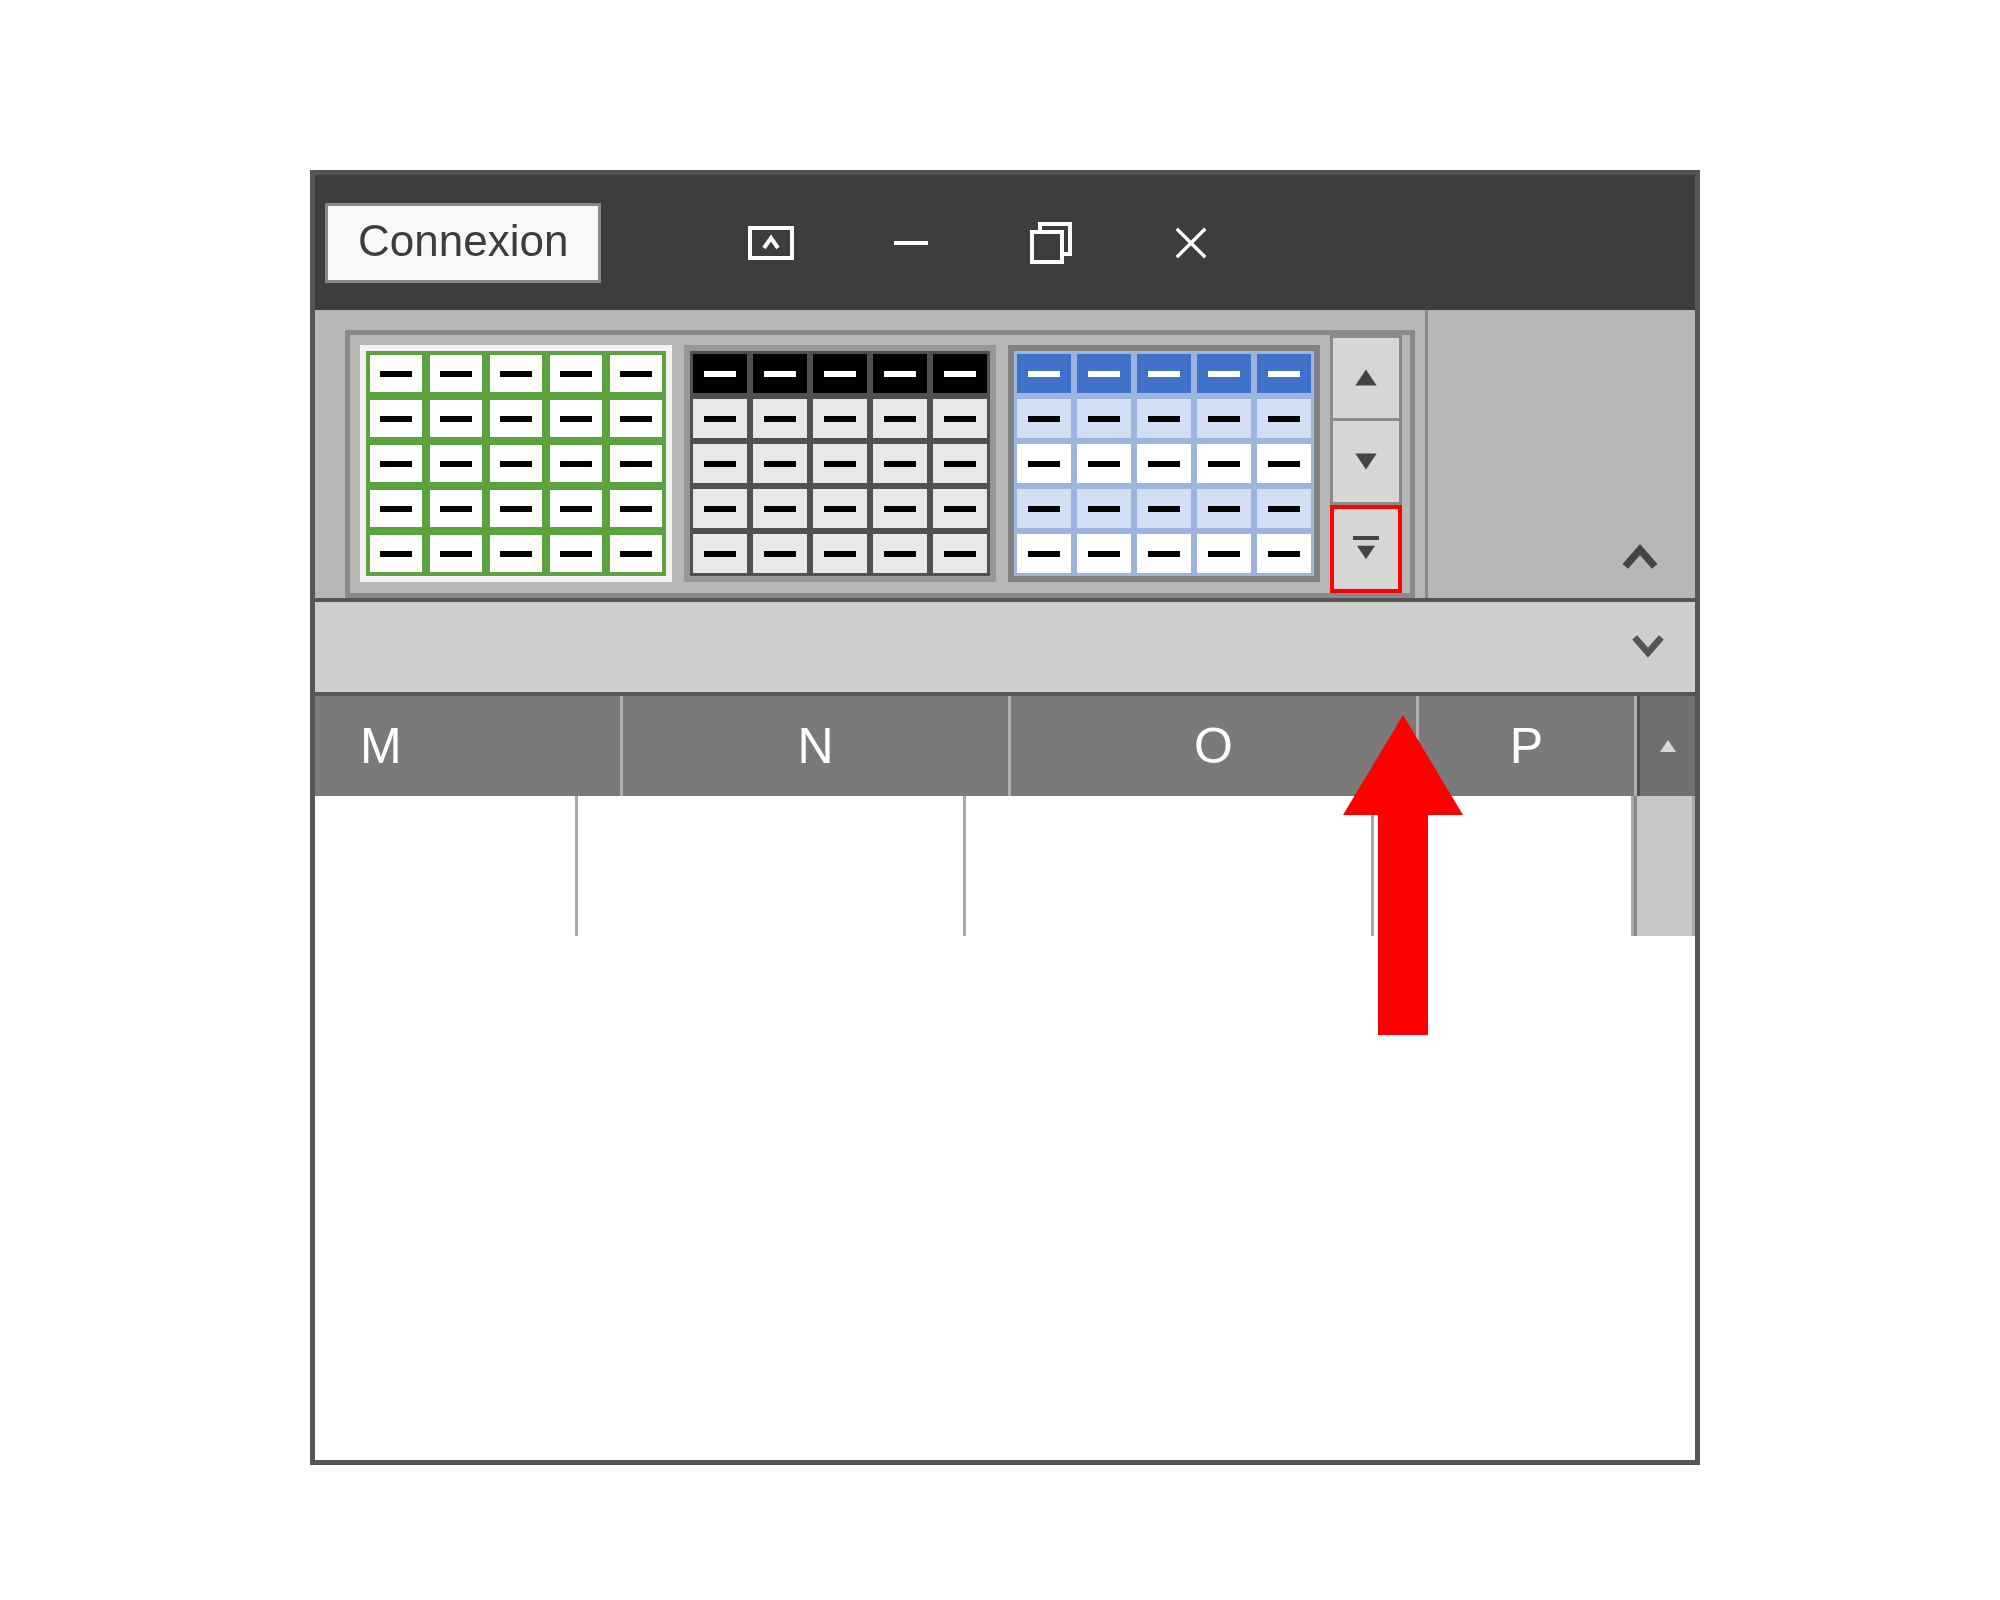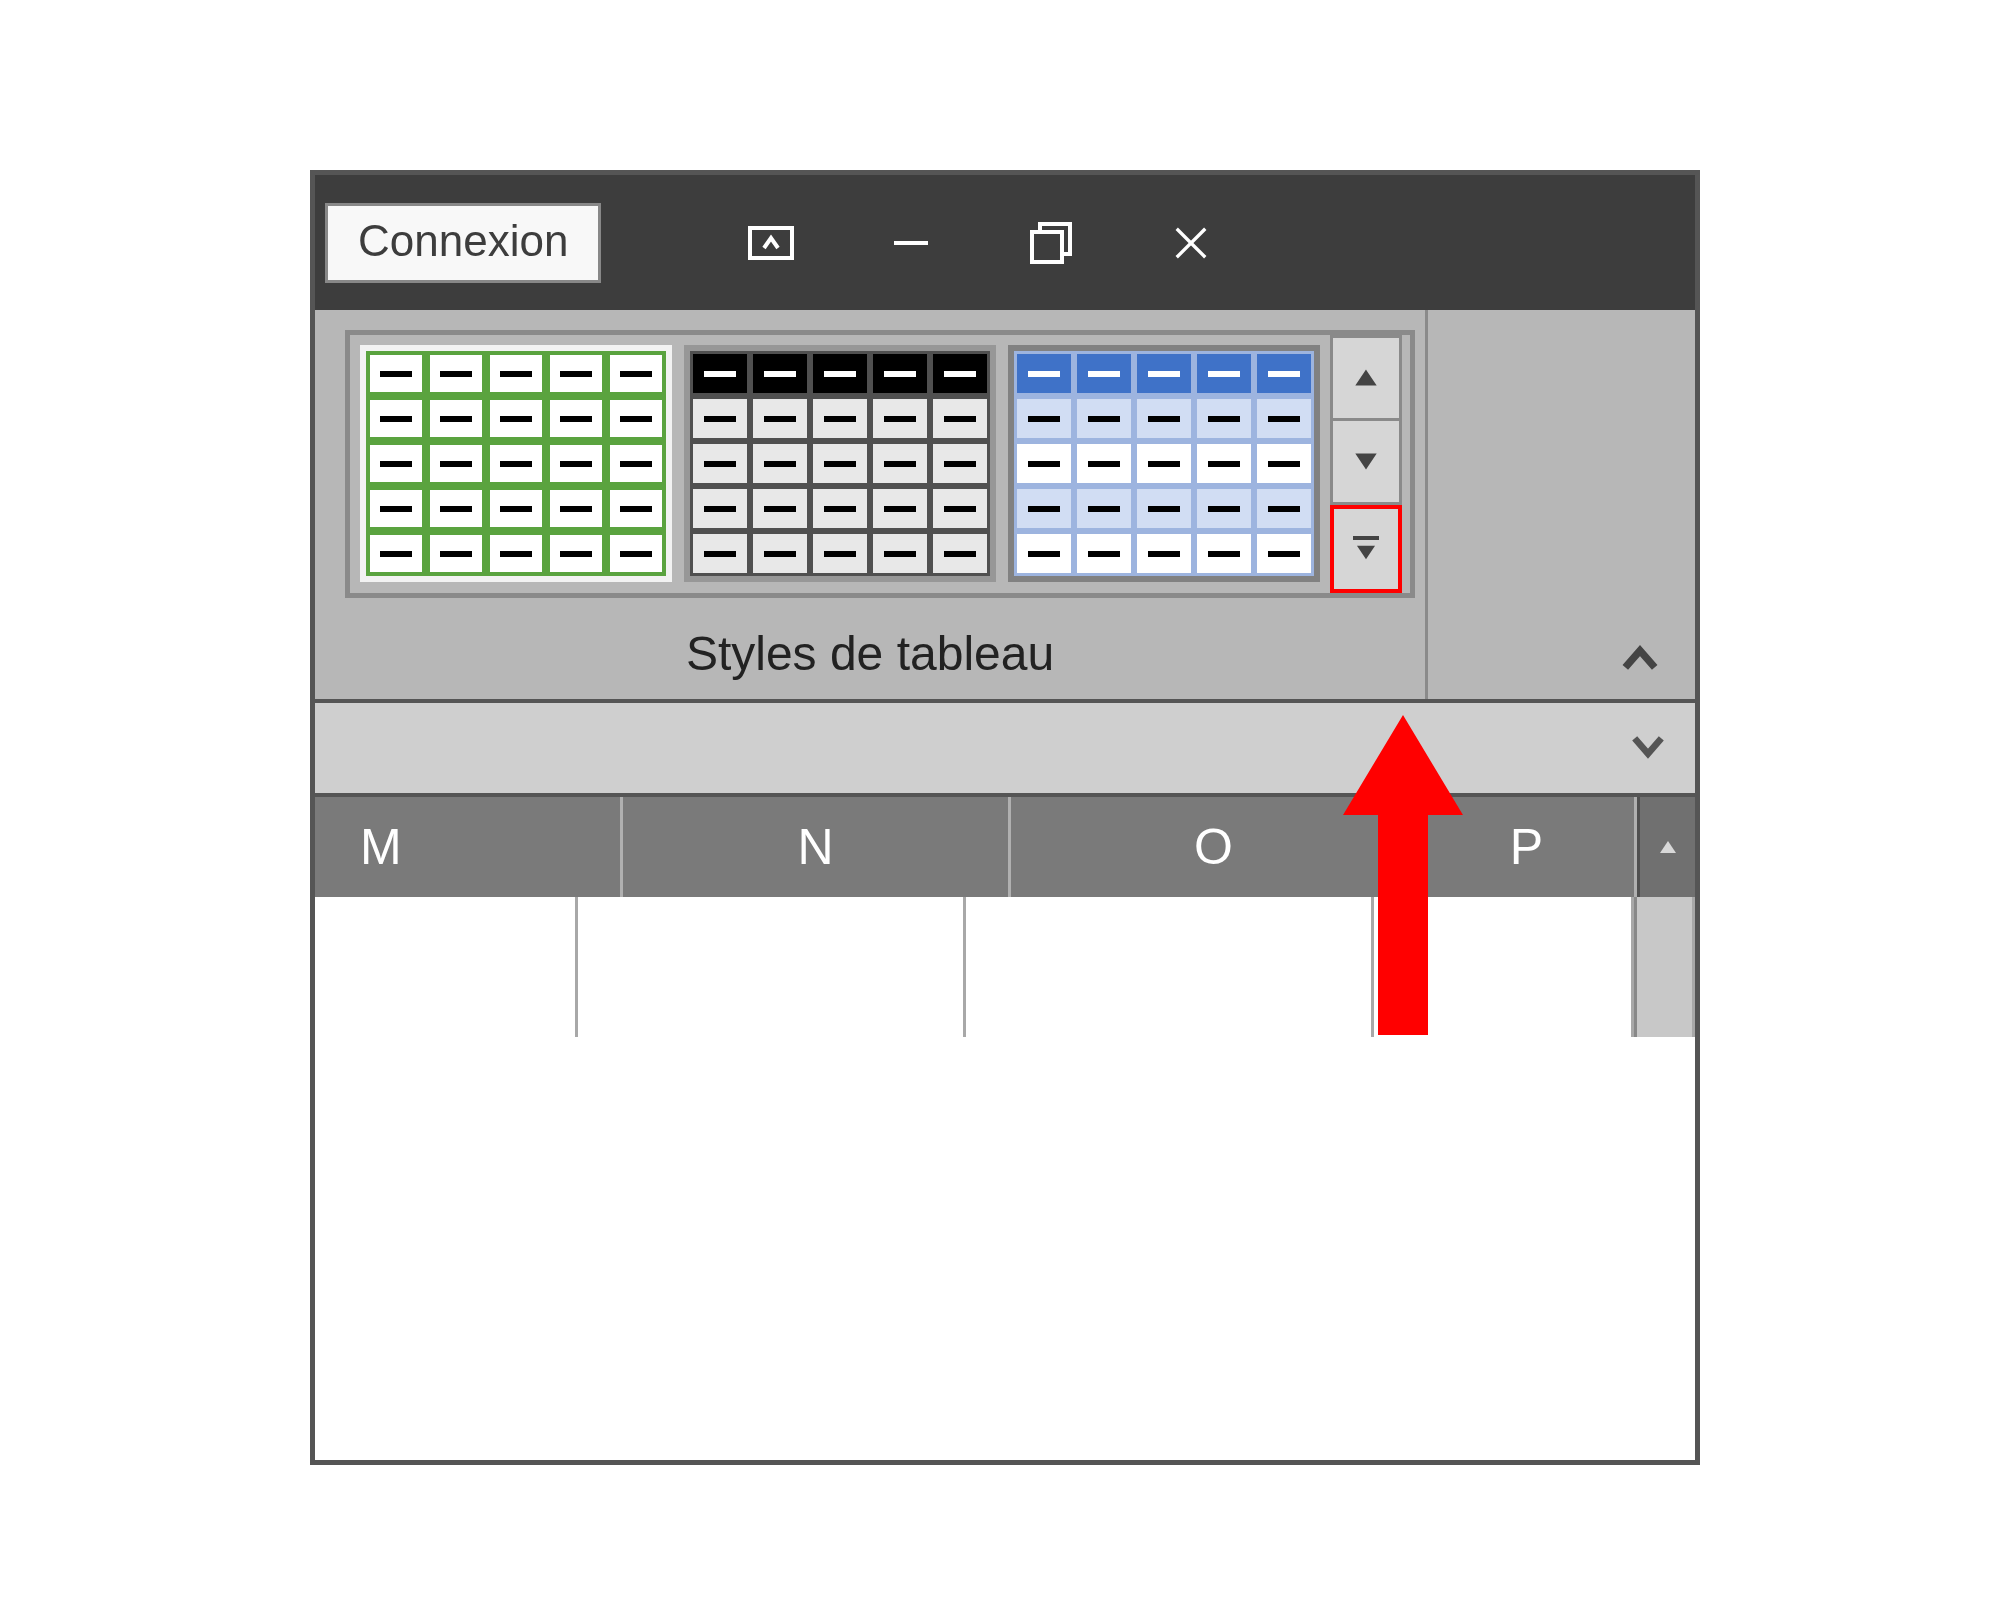--- a/index.html
+++ b/index.html
@@ -516,21 +516,20 @@
                 </svg>
             </div>
             <div class="gnav-btn more red-callout">
               <div class="bar"></div>
               <svg viewBox="0 0 24 18">
                   <polygon points="4,2 20,2 12,14"></polygon>
                 </svg>
             </div>
           </div>
         </div>
-        <div class="group-label">Styles de tableau</div>
       </div>
       <div class="ribbon-collapse">
         <svg viewBox="0 0 40 40">
             <polyline points="6,28 20,12 34,28"></polyline>
           </svg>
       </div>
     </div>
 
     <div class="bar2">
       <div class="expand">

